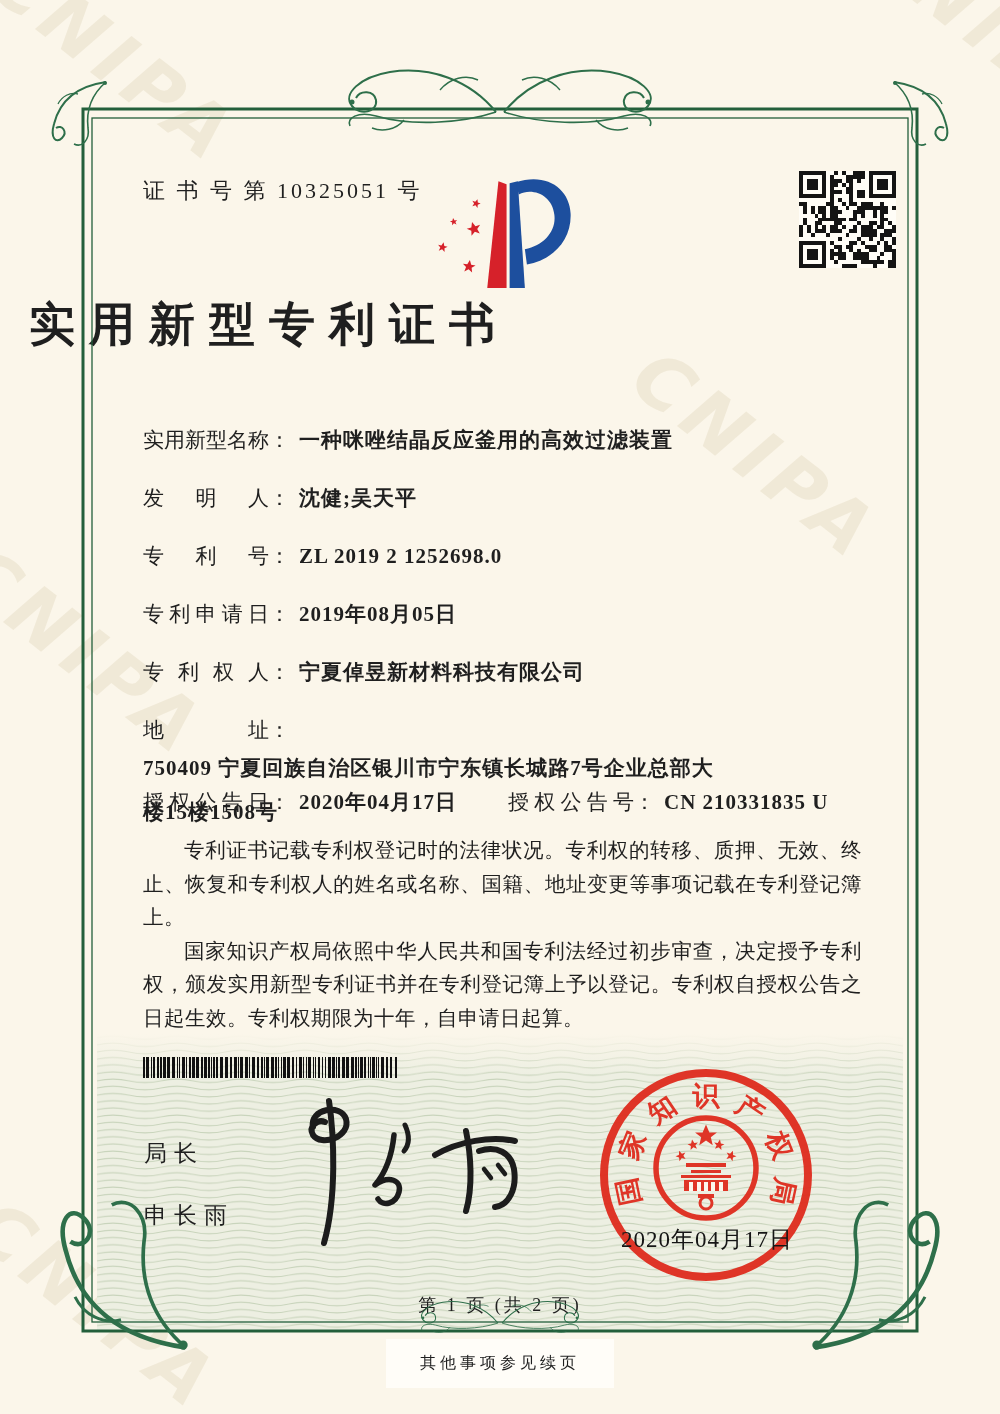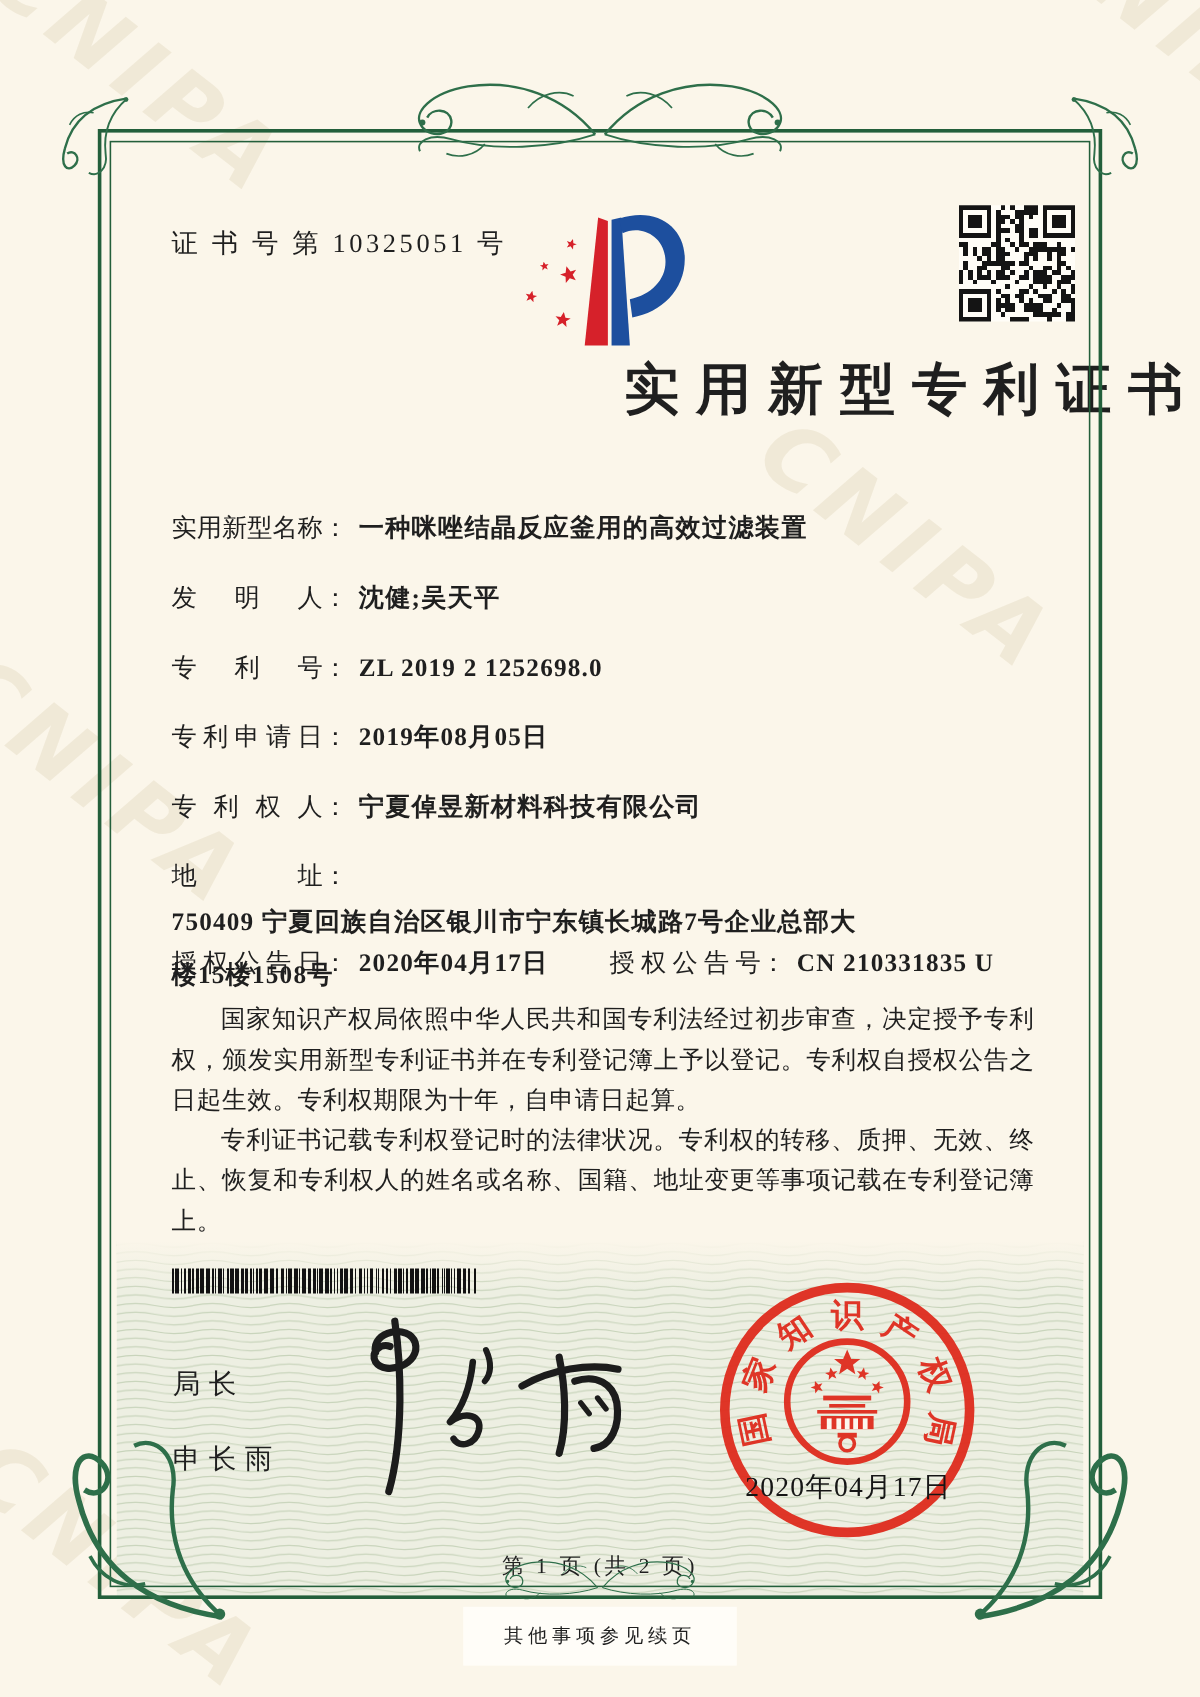--- a/index.html
+++ b/index.html
@@ -5,24 +5,24 @@
   html,body{margin:0;padding:0;}
   body{width:1000px;height:1414px;position:relative;overflow:hidden;
        background:#fbf6ea;font-family:"Liberation Serif","DejaVu Serif",serif;color:#1f1f1f;}
   
   .wm{position:absolute;font-family:"DejaVu Sans","Liberation Sans",sans-serif;
       font-style:italic;font-weight:800;font-size:74px;letter-spacing:8px;
       color:rgba(190,170,122,.17);transform:rotate(38deg);white-space:nowrap;z-index:0;pointer-events:none;}
   
   .band{position:absolute;left:97px;top:1034px;width:806px;height:297px;overflow:hidden;z-index:1;}
   
-  .certno{position:absolute;left:143px;top:188px;font-size:22px;letter-spacing:3px;z-index:3;}
+  .certno{position:absolute;left:143px;top:176px;font-size:22px;letter-spacing:3px;z-index:3;}
   .logo{position:absolute;left:428px;top:170px;width:148px;height:122px;z-index:3;}
   .qr{position:absolute;left:799px;top:171px;width:97px;height:97px;z-index:3;}
-  .title{position:absolute;left:15px;right:0;top:294px;text-align:right;font-size:46px;
+  .title{position:absolute;left:15px;right:0;top:294px;text-align:left;font-size:46px;
          font-weight:bold;letter-spacing:14px;padding-left:14px;z-index:3;}
   .frow{position:absolute;left:143px;width:730px;font-size:21px;line-height:32px;z-index:3;}
   .flabel{display:inline-block;width:126px;text-align:justify;text-align-last:justify;vertical-align:top;}
   .fcolon{display:inline-block;margin-right:9px;vertical-align:top;}
   .fvalue{display:inline-block;vertical-align:top;letter-spacing:1px;font-weight:bold;}
   .fvalue.wrap{width:585px;line-height:44px;}
   .pair2{position:absolute;left:365px;top:0;}
   .paras{position:absolute;left:143px;top:834px;width:719px;z-index:3;}
   .paras p{margin:0;font-size:20.5px;line-height:33.6px;text-align:justify;text-indent:2em;letter-spacing:.5px;}
   .barcode{position:absolute;left:143px;top:1057px;width:256px;height:21px;z-index:3;}
@@ -332,22 +332,22 @@
   <span class="flabel">地址</span><span class="fcolon">：</span><span class="fvalue wrap">750409 宁夏回族自治区银川市宁东镇长城路7号企业总部大楼15楼1508号</span>
 </div>
 <div class="frow" style="top:786px">
   <span class="flabel">授权公告日</span><span class="fcolon">：</span><span class="fvalue">2020年04月17日</span>
   <span class="pair2">
     <span class="flabel">授权公告号</span><span class="fcolon">：</span><span class="fvalue">CN 210331835 U</span>
   </span>
 </div>
 
 <div class="paras">
+  <p>专利证书记载专利权登记时的法律状况。专利权的转移、质押、无效、终止、恢复和专利权人的姓名或名称、国籍、地址变更等事项记载在专利登记簿上。</p>
   <p>国家知识产权局依照中华人民共和国专利法经过初步审查，决定授予专利权，颁发实用新型专利证书并在专利登记簿上予以登记。专利权自授权公告之日起生效。专利权期限为十年，自申请日起算。</p>
-  <p>专利证书记载专利权登记时的法律状况。专利权的转移、质押、无效、终止、恢复和专利权人的姓名或名称、国籍、地址变更等事项记载在专利登记簿上。</p>
 </div>
 
 <div class="barcode" id="bcbox"><svg width="256" height="21" shape-rendering="crispEdges">
       <rect x="0" y="0" width="2" height="21" fill="#111"></rect>
       <rect x="3" y="0" width="3" height="21" fill="#111"></rect>
       <rect x="8" y="0" width="1" height="21" fill="#111"></rect>
       <rect x="10" y="0" width="2" height="21" fill="#111"></rect>
       <rect x="14" y="0" width="2" height="21" fill="#111"></rect>
       <rect x="17" y="0" width="2" height="21" fill="#111"></rect>
       <rect x="20" y="0" width="3" height="21" fill="#111"></rect>

